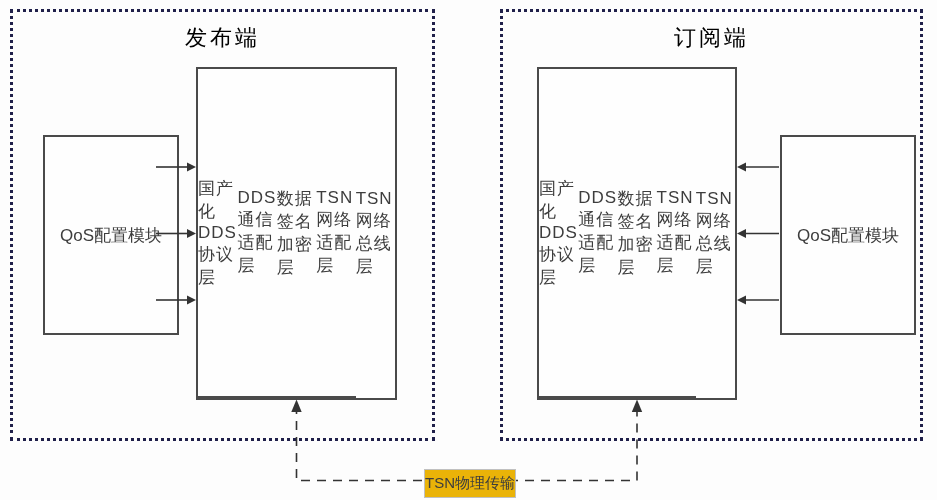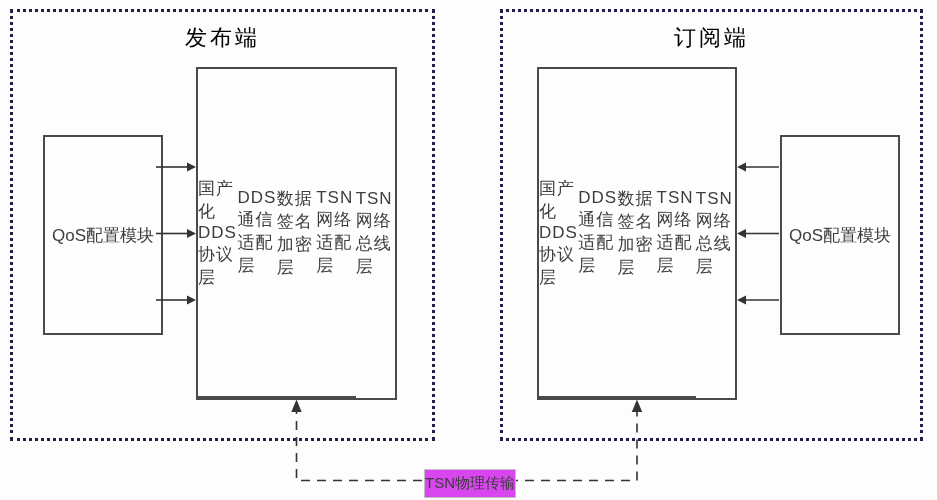--- a/index.html
+++ b/index.html
@@ -29,34 +29,34 @@
   }
   .stack-left  { left:196px; width:201px; }
   .stack-right { left:537px; width:200px; }
   .layer {
     flex:1; display:flex; align-items:center; justify-content:center;
     font-size:17px; letter-spacing:1px;
     border-bottom:2px solid #4a4a4a; box-sizing:border-box;
   }
   .layer:last-child { border-bottom:none; }
   .qos {
-    position:absolute; top:135px; width:120px; height:200px;
+    position:absolute; top:135px; width:136px; height:200px;
     border:2px solid #4a4a4a; box-sizing:border-box;
     display:flex; align-items:center; justify-content:center;
     font-size:17px; background:#fefefe; text-align:center;
   }
   .qos-left  { left:43px;  }
   .qos-right { left:780px; }
   svg.overlay {
     position:absolute; left:0; top:0; width:937px; height:500px;
     pointer-events:none;
   }
   .conn-label {
     position:absolute; left:424px; top:469px; width:92px; height:29px;
-    border:1px solid #c0c0c0; background:#d946ef; box-sizing:border-box;
+    border:1px solid #c0c0c0; background:#eab308; box-sizing:border-box;
     display:flex; align-items:center; justify-content:center;
     font-size:15px; color:#3d3d3d;
   }
 </style>
 </head>
 <body>
 
 <div class="canvas">
 
   <div class="panel panel-left">

